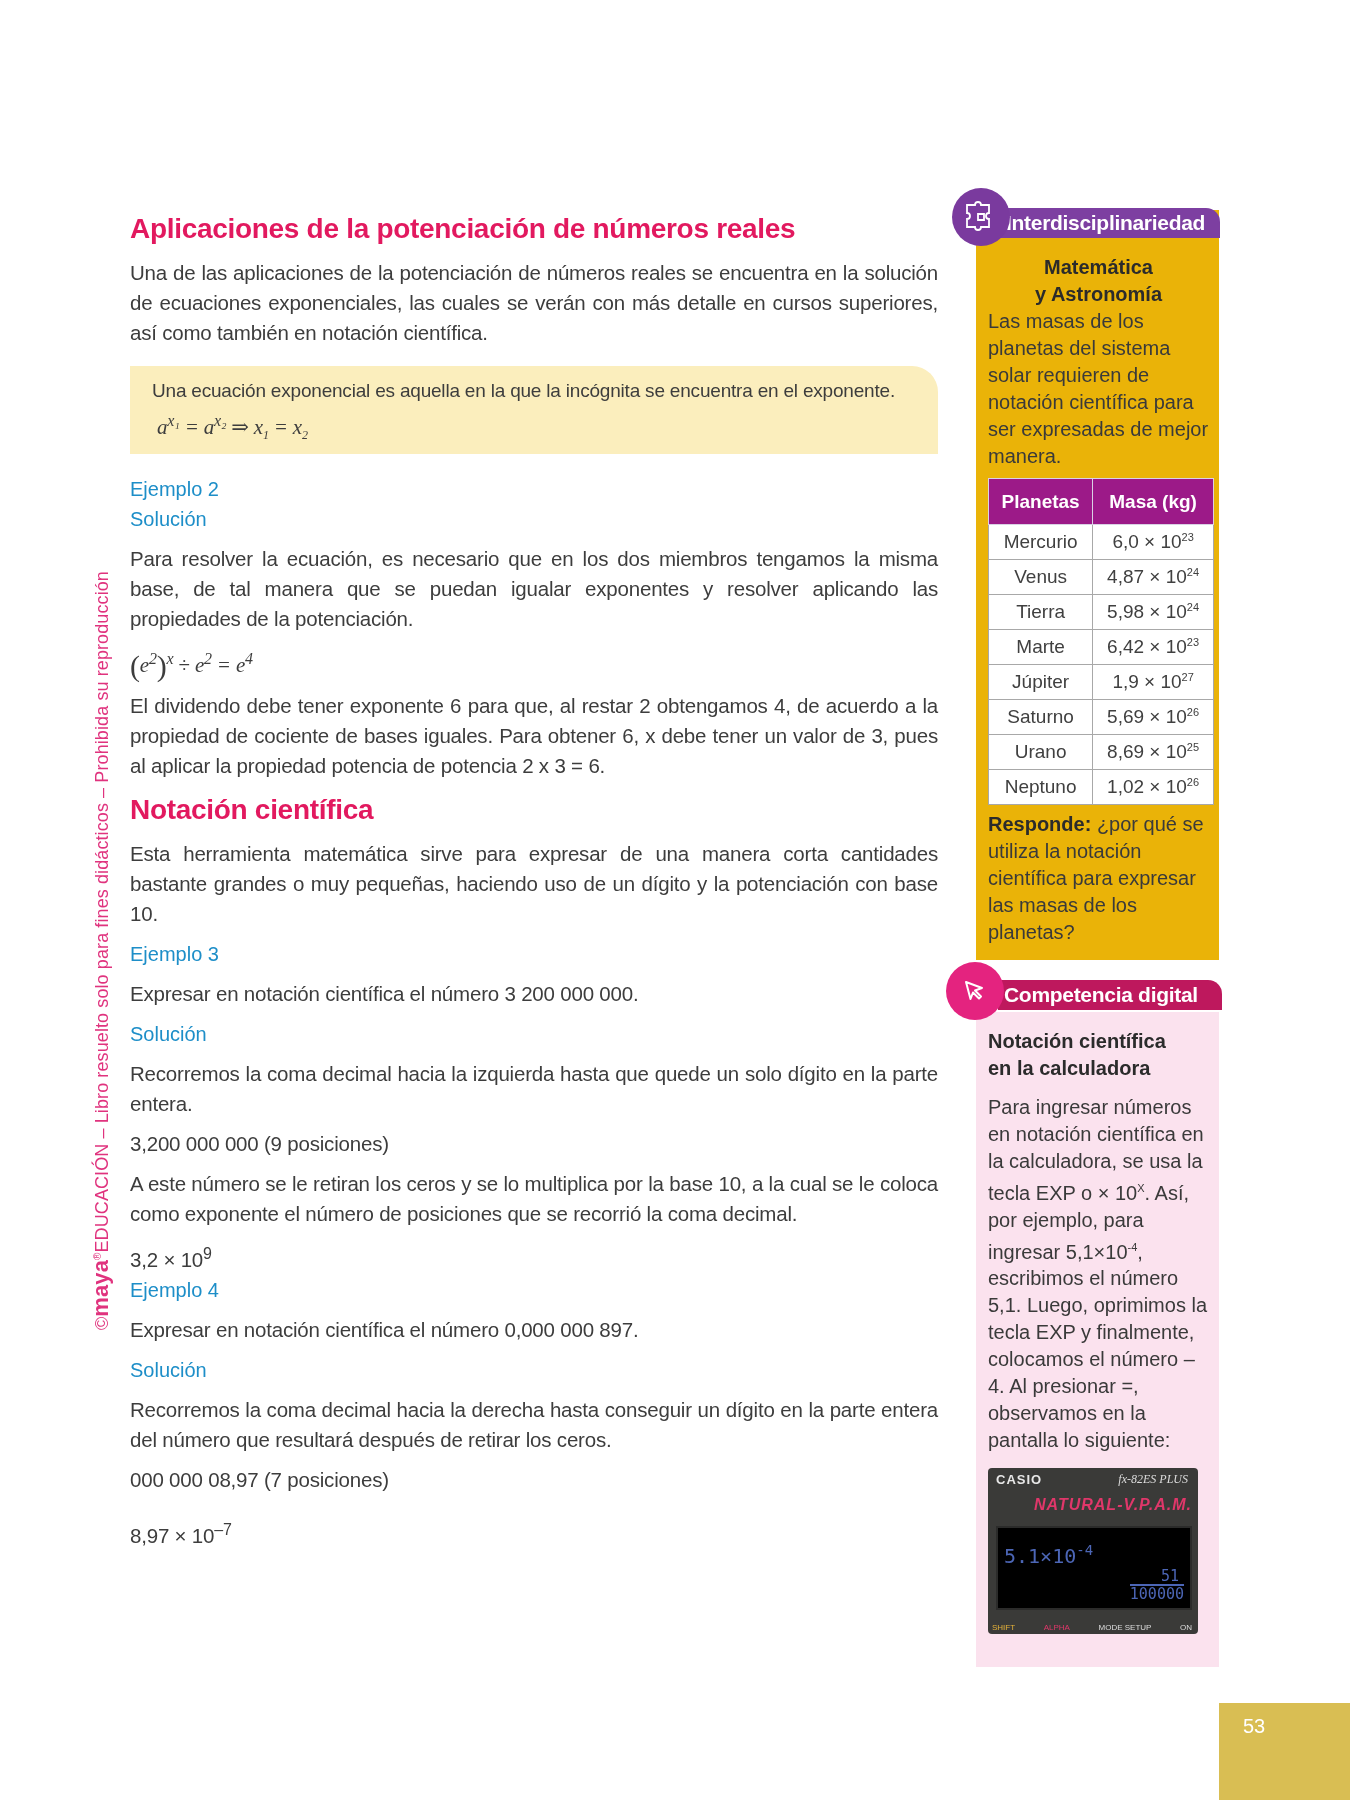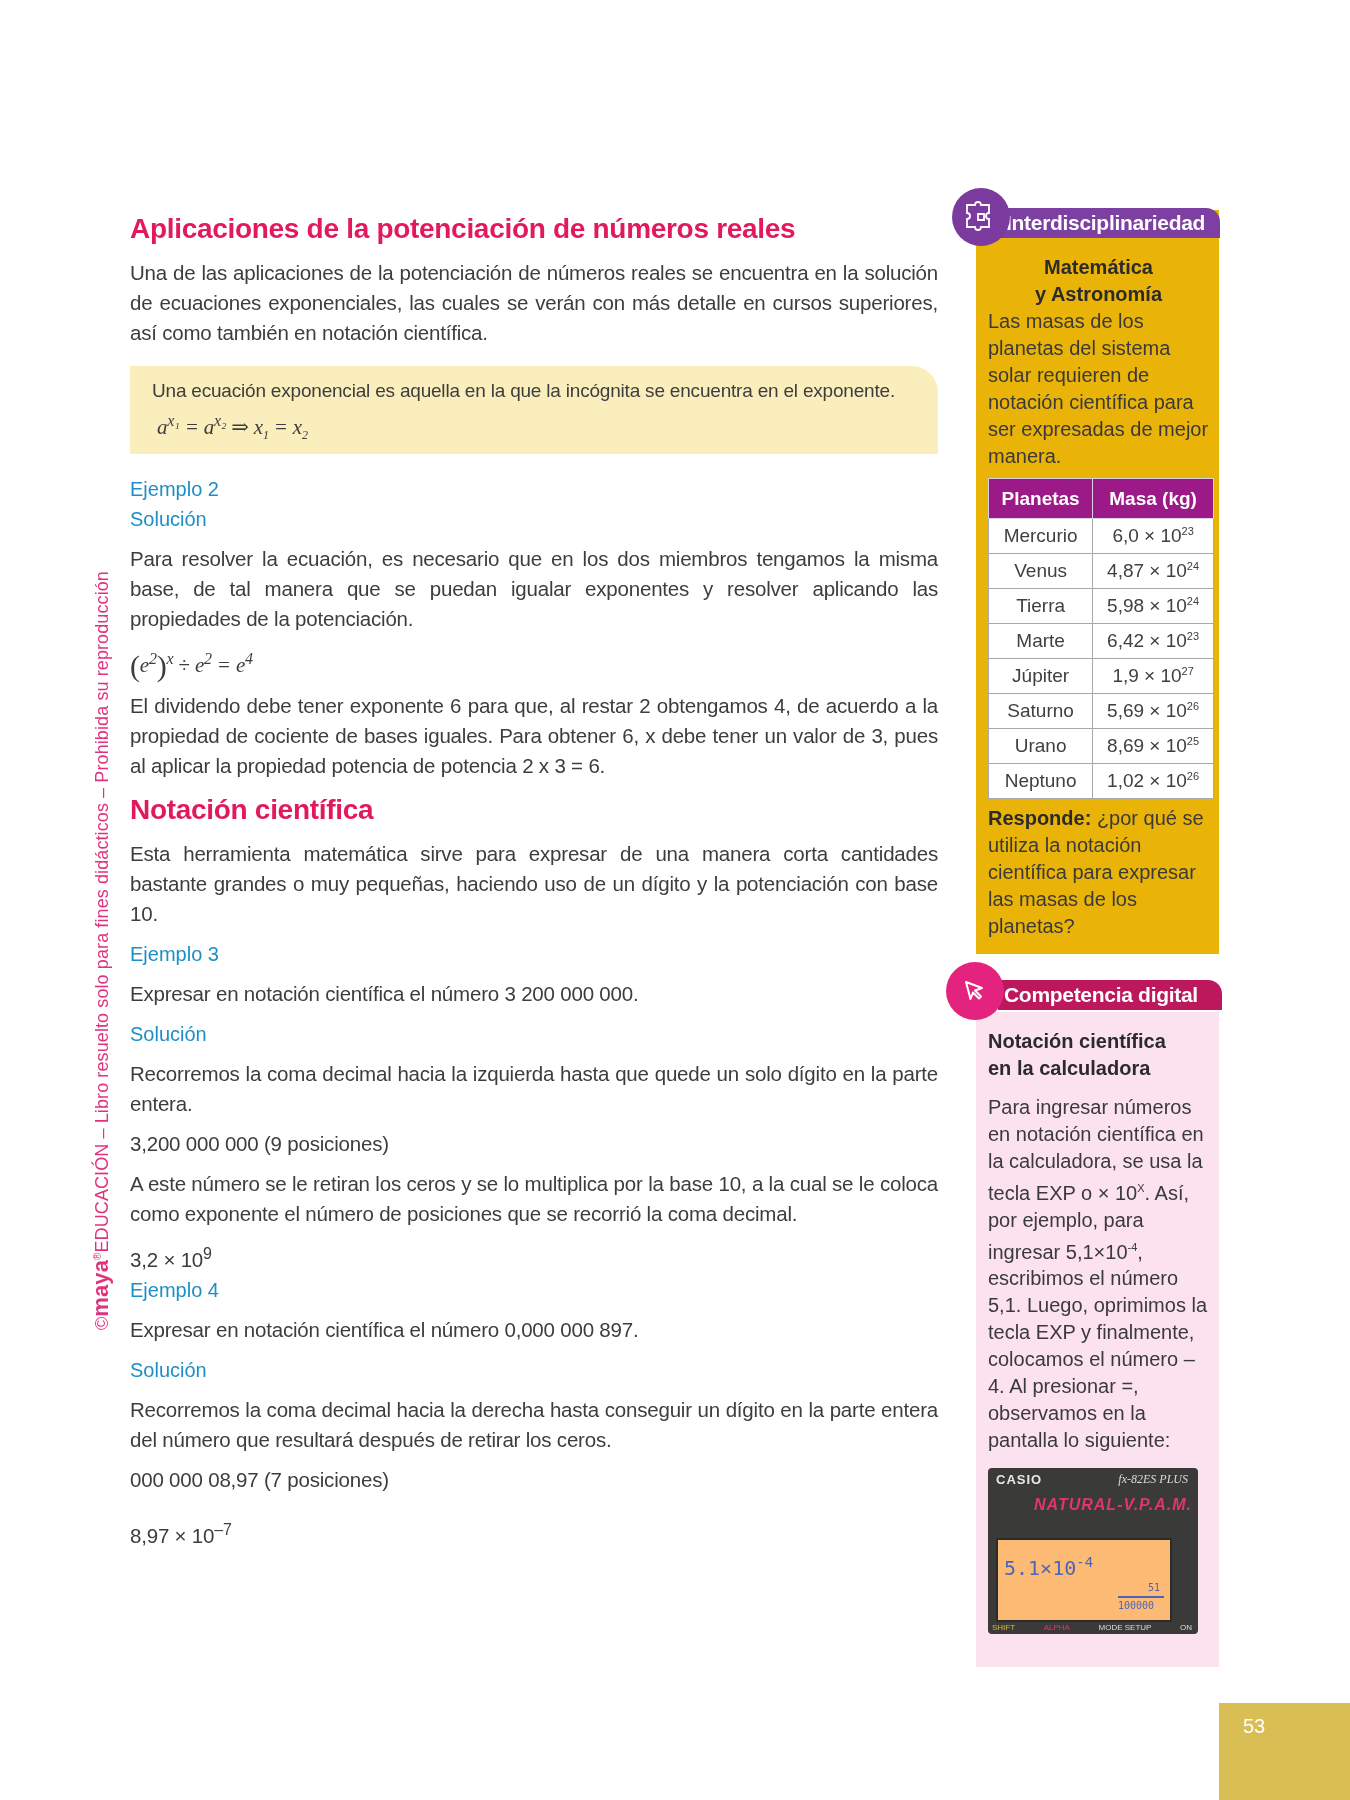--- a/index.html
+++ b/index.html
@@ -41,21 +41,21 @@
     color: #fff; font-weight: bold; font-size: 21px; line-height: 30px; padding-left: 6px; letter-spacing: -0.3px;
   }
   .inter-head .badge {
     position: absolute; left: 0; top: 0; width: 58px; height: 58px; border-radius: 50%;
     background: #7a3a9e; display: flex; align-items: center; justify-content: center;
   }
   .box-title { text-align: center; font-weight: bold; font-size: 20px; line-height: 27px; color: #2b2b2b; }
   .box-p { font-size: 20px; line-height: 27px; color: #3a3a3a; }
 
   table.planets { border-collapse: collapse; width: 226px; margin: 8px 0 6px 0; background: #fff; }
-  table.planets th { background: #9c1a88; color: #fff; font-size: 19px; padding: 2px 4px; border: 1.5px solid #d9d1e4; height: 40px; }
+  table.planets th { background: #9c1a88; color: #fff; font-size: 19px; padding: 2px 4px; border: 1.5px solid #d9d1e4; height: 46px; }
   table.planets td { font-size: 19px; color: #404040; text-align: center; border: 1.5px solid #a8a8a8; height: 35px; padding: 0 4px; }
   table.planets td sup { font-size: 11px; }
 
   .comp-head { position: absolute; left: 946px; top: 962px; width: 276px; height: 60px; }
   .comp-head .bar {
     position: absolute; left: 52px; top: 18px; height: 30px; right: 0;
     background: #be185d; border-radius: 0 14px 0 0;
     color: #fff; font-weight: bold; font-size: 21px; line-height: 30px; padding-left: 6px; letter-spacing: -0.3px;
   }
   .comp-head .badge {
@@ -65,25 +65,25 @@
   .comp { position: absolute; left: 976px; top: 1012px; width: 243px; height: 655px; background: #fbe2ee; padding: 16px 10px 10px 12px; }
   .comp .box-title { text-align: left; margin-bottom: 12px; }
 
   .calc {
     margin-top: 14px; width: 210px; height: 166px; background: #3a3a38; border-radius: 4px; position: relative; overflow: hidden;
   }
   .calc .brand { position: absolute; left: 8px; top: 4px; color: #e8e8e8; font-weight: bold; font-size: 13px; letter-spacing: 1px; }
   .calc .model { position: absolute; right: 10px; top: 4px; color: #dcdcdc; font-family: "Liberation Serif", serif; font-style: italic; font-size: 12px; }
   .calc .natural { position: absolute; left: 46px; top: 28px; color: #e0376a; font-style: italic; font-weight: bold; font-size: 16px; letter-spacing: 1px; }
   .calc .screen {
-    position: absolute; left: 8px; top: 58px; width: 176px; height: 84px; background: #fdba74; border: 2px solid #2b2b2a; margin-top: 12px;
+    position: absolute; left: 8px; top: 58px; width: 196px; height: 84px; background: #000000; border: 2px solid #2b2b2a;
   }
   .calc .screen .line1 { position: absolute; left: 6px; top: 14px; font-family: "DejaVu Sans Mono", monospace; color: #4c66b6; font-size: 20px; }
   .calc .screen .line1 sup { font-size: 14px; }
-  .calc .screen .frac { position: absolute; right: 6px; top: 40px; font-family: "DejaVu Sans Mono", monospace; color: #4c66b6; font-size: 10px; line-height: 16px; }
+  .calc .screen .frac { position: absolute; right: 6px; top: 40px; font-family: "DejaVu Sans Mono", monospace; color: #4c66b6; font-size: 15px; text-align: center; line-height: 16px; }
   .calc .screen .frac .num { border-bottom: 2px solid #4c66b6; padding: 0 4px 0 30px; }
   .calc .keys { position: absolute; bottom: 2px; left: 4px; right: 6px; font-size: 8px; display: flex; justify-content: space-between; }
 
   .page-num { position: absolute; left: 1219px; top: 1703px; width: 131px; height: 97px; background: #d9be53; color: #fff; font-size: 20px; padding: 12px 0 0 24px; }
 </style>
 </head>
 <body>
 
 <div class="side-strip">
   <span>©</span><span class="brand">maya</span><sup>®</sup><span>EDUCACIÓN – Libro resuelto solo para fines didácticos – Prohibida su reproducción</span>

